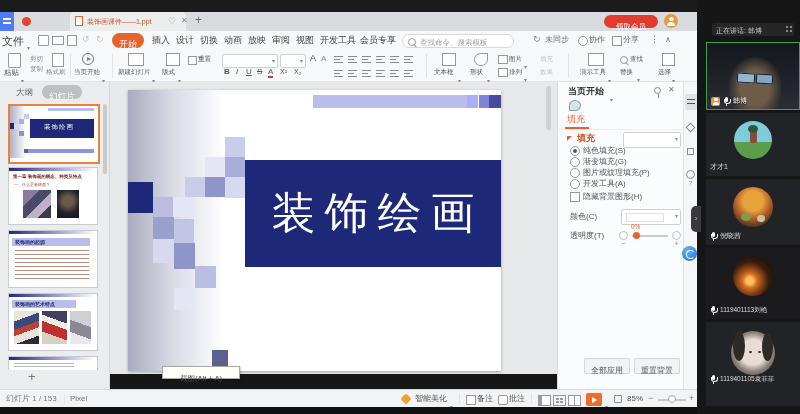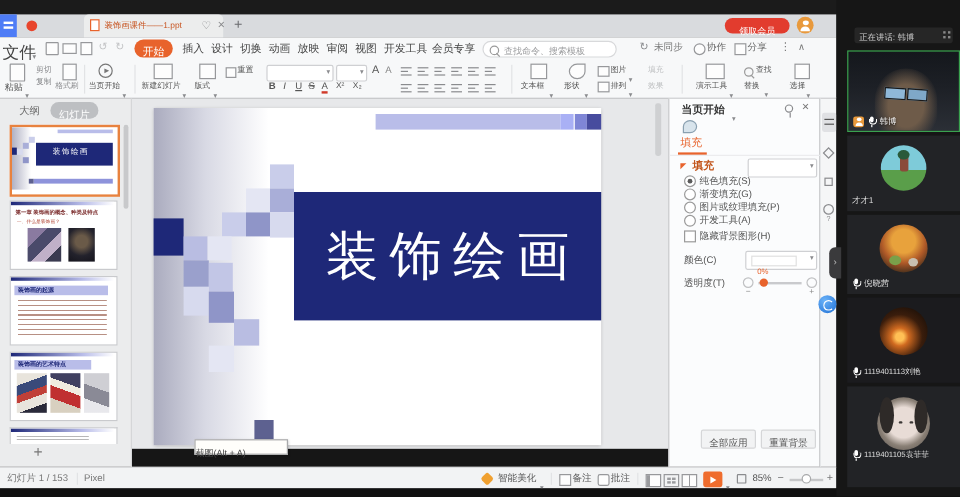--- a/index.html
+++ b/index.html
@@ -66,21 +66,21 @@
     <div class="b" style="left:604px;top:3px;width:54px;height:13px;background:#e23c2e;border-radius:7px;text-align:center;">
       <span style="font-size:7.5px;color:#fff;line-height:13px;">领取会员</span>
     </div>
     <div class="b" style="left:664px;top:2px;width:14px;height:14px;border-radius:50%;background:#e8993c;">
       <div class="b" style="left:4.5px;top:3px;width:5px;height:4px;border-radius:50%;background:#fff;"></div>
       <div class="b" style="left:3px;top:8px;width:8px;height:4px;border-radius:4px 4px 0 0;background:#fff;"></div>
     </div>
   </div>
 
   <div class="b" style="left:0;top:31px;width:697px;height:19px;background:#f7f8f9;">
-    <span class="tx" style="left:2px;top:5px;font-size:14px;">文件</span>
+    <span class="tx" style="left:2px;top:5px;font-size:11px;">文件</span>
     <span class="tx caret" style="left:27px;top:6px;"></span>
     <div class="gic" style="left:38px;top:4px;width:9px;height:9px;border-radius:1px;"></div>
     <div class="gic" style="left:52px;top:5px;width:10px;height:7px;"></div>
     <div class="gic" style="left:67px;top:4px;width:8px;height:9px;"></div>
     <span class="tx undo" style="left:82px;top:4px;font-size:9px;color:#c3c4c6;"></span>
     <span class="tx redo" style="left:96px;top:4px;font-size:9px;color:#c3c4c6;"></span>
     <div class="b" style="left:112px;top:2px;width:32px;height:15px;background:#e8632c;border-radius:8px;text-align:center;">
       <span style="font-size:9px;color:#fff;line-height:15px;">开始</span>
     </div>
     <span class="tx" style="left:152px;top:5px;font-size:9px;">插入</span>
@@ -264,21 +264,21 @@
     <div class="b" style="left:67px;top:176px;width:21px;height:22px;background:#b9bde2;"></div>
     <div class="b" style="left:46px;top:198px;width:21px;height:22px;background:#e4e6f3;"></div>
 
     <div class="b" style="left:117px;top:70px;width:256px;height:107px;background:#1e2878;display:flex;align-items:center;justify-content:center;">
       <span style="font-family:'Liberation Serif','DejaVu Serif',serif;font-size:44px;color:#fff;letter-spacing:9px;padding-left:9px;">装饰绘画</span>
     </div>
 
     <div class="b" style="left:84px;top:260px;width:16px;height:21px;background:#5d6190;"></div>
   </div>
 
-  <div class="b" style="left:162px;top:366px;width:78px;height:13px;background:#fffefb;border:1px solid #a8a9ab;box-shadow:1px 1px 2px rgba(0,0,0,.2);z-index:40;">
+  <div class="b" style="left:162px;top:366px;width:78px;height:13px;background:#fffefb;border:1px solid #a8a9ab;box-shadow:1px 1px 2px rgba(0,0,0,.2);text-align:center;z-index:40;">
     <span style="font-size:7.5px;color:#444;line-height:12px;">截图(Alt + A)</span>
   </div>
 
 
   <div class="b" style="left:557px;top:82px;width:126px;height:307px;background:#fbfcfd;border-left:1px solid #d9dadc;">
     <span class="tx" style="left:10px;top:5px;font-size:9px;font-weight:bold;color:#333;">当页开始</span>
     <span class="tx caret" style="left:52px;top:7px;"></span>
     <div class="b" style="left:96px;top:5px;width:7px;height:7px;border:1px solid #8a8b8e;border-radius:50%;">
       <div style="position:absolute;left:2.5px;top:6px;width:1px;height:4px;background:#8a8b8e;"></div>
     </div>

